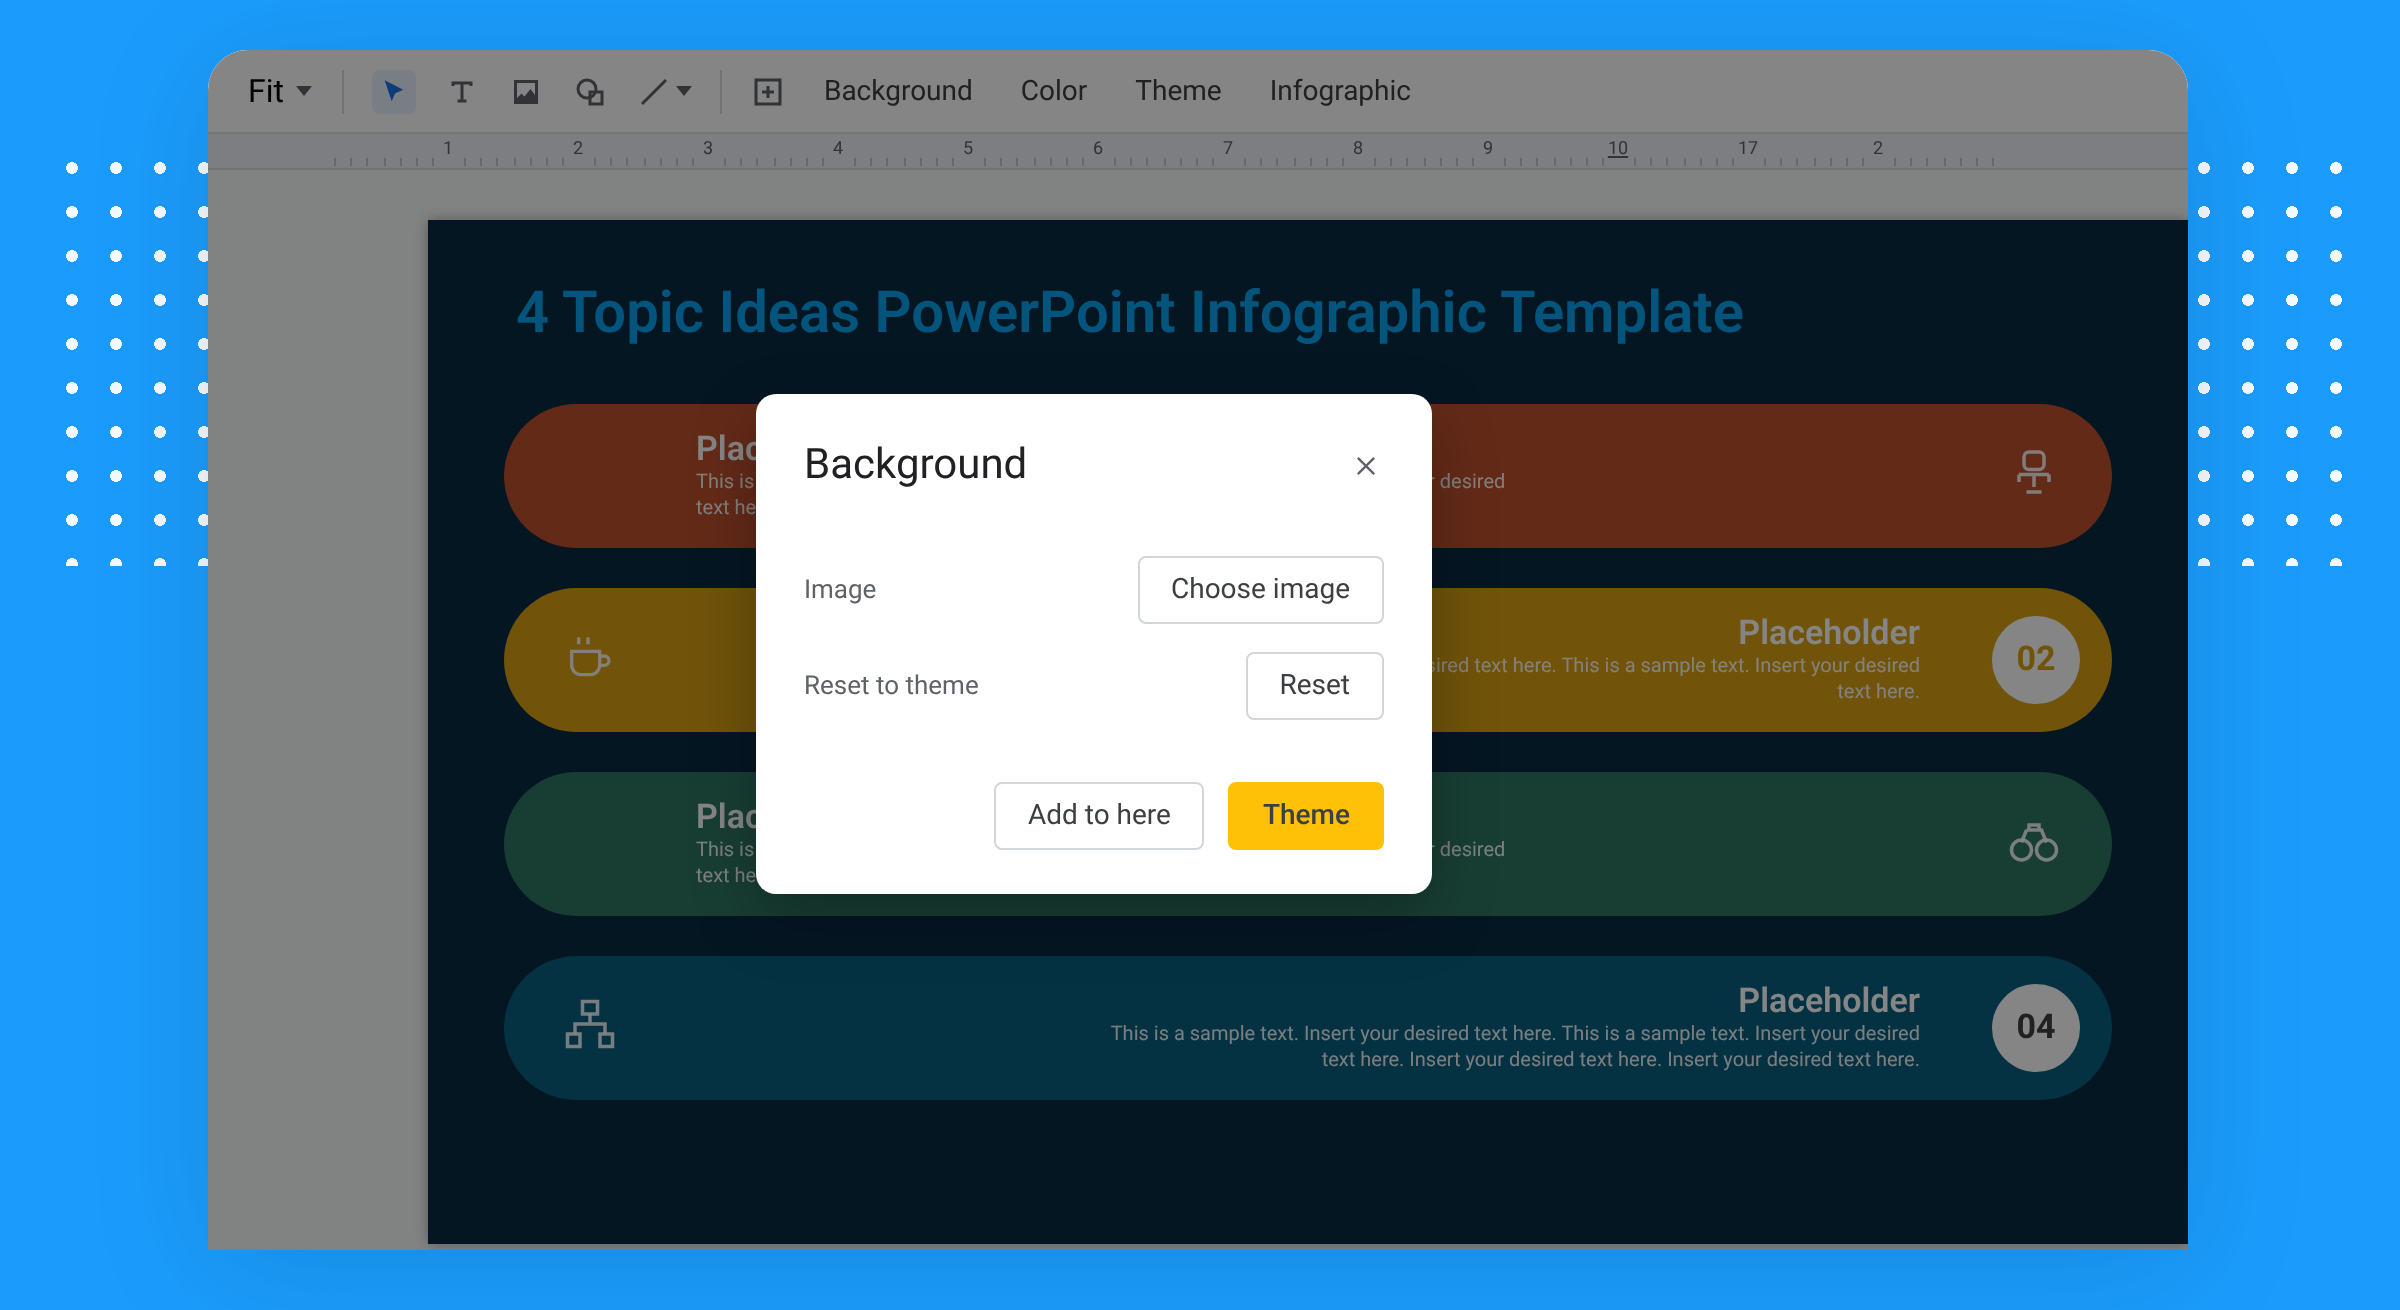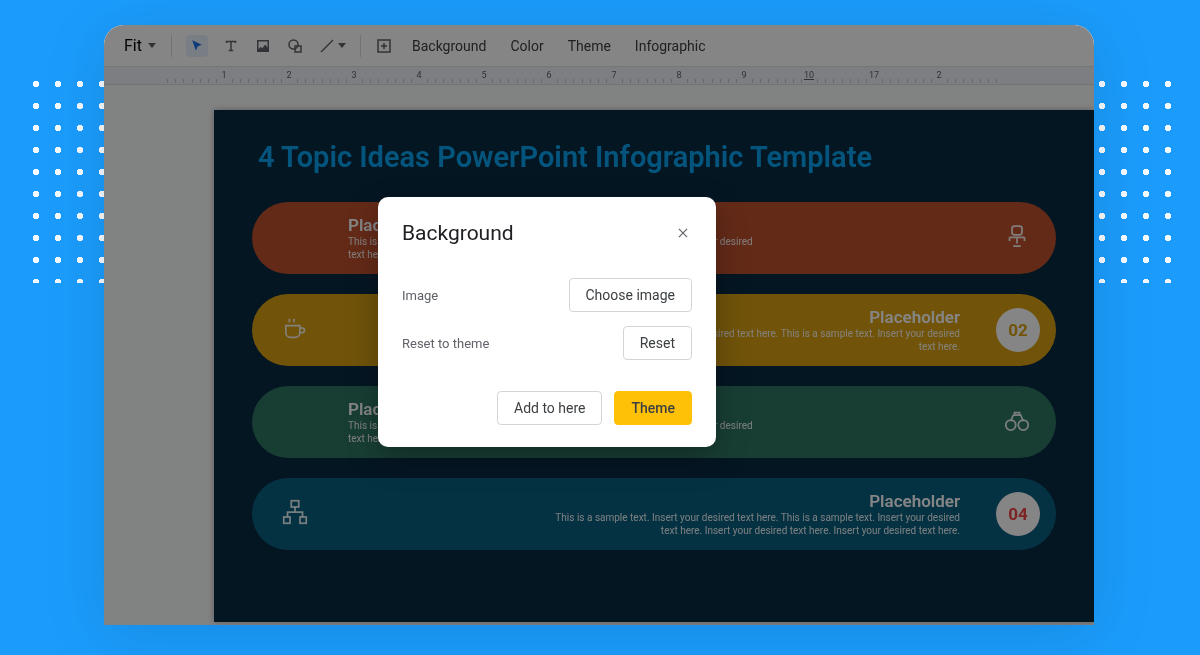--- a/index.html
+++ b/index.html
@@ -49,21 +49,21 @@
   .slide{width:910px;height:512px;background:var(--slide-bg);box-shadow:0 0 6px rgba(0,0,0,.3);padding:30px 38px;color:#fff;}
   .slide-title{color:#09a4ef;font-size:29px;font-weight:600;margin:0 0 28px 6px;}
   .rows{display:flex;flex-direction:column;gap:20px;}
   .row{position:relative;height:72px;border-radius:40px;padding:10px 96px 10px 96px;display:flex;flex-direction:column;justify-content:center;}
   .row.r0{background:#c0522e;}
   .row.r1{background:#d9a214;}
   .row.r2{background:#2f7764;}
   .row.r3{background:#0b6180;}
   .row .pl{font-size:17px;font-weight:600;color:#fff;}
   .row .desc{font-size:10px;line-height:1.35;color:rgba(255,255,255,.92);max-width:420px;}
-  .badge{position:absolute;right:16px;top:50%;transform:translateY(-50%);width:44px;height:44px;border-radius:50%;background:#fff;display:flex;align-items:center;justify-content:center;font-weight:700;font-size:17px;} .r1 .badge{color:#d9a214;} .r3 .badge{color:#ef4444;}
+  .badge{position:absolute;right:16px;top:50%;transform:translateY(-50%);width:44px;height:44px;border-radius:50%;background:#fff;display:flex;align-items:center;justify-content:center;font-weight:700;font-size:17px;} .r1 .badge{color:#d9a214;} .r3 .badge{color:#404040;}
   .ic{position:absolute;top:50%;transform:translateY(-50%);color:rgba(255,255,255,.9);}
   .r0 .ic,.r2 .ic{right:24px;} .r1 .ic,.r3 .ic{left:28px;} 
   .r1,.r3{text-align:right;align-items:flex-end;}
   .r1 .desc,.r3 .desc{margin-left:auto;}
 
   
   .dialog{position:absolute;top:197px;left:378px;width:338px;background:var(--dialog-white);
     border-radius:10px;box-shadow:var(--dialog-shadow);padding:24px 24px 22px;z-index:10;}
   .dlg-head{display:flex;justify-content:space-between;align-items:center;margin-bottom:26px;}
   .dlg-head h2{margin:0;font-size:21px;font-weight:400;color:#202124;font-family:"Google Sans",Roboto,Arial,sans-serif;}

